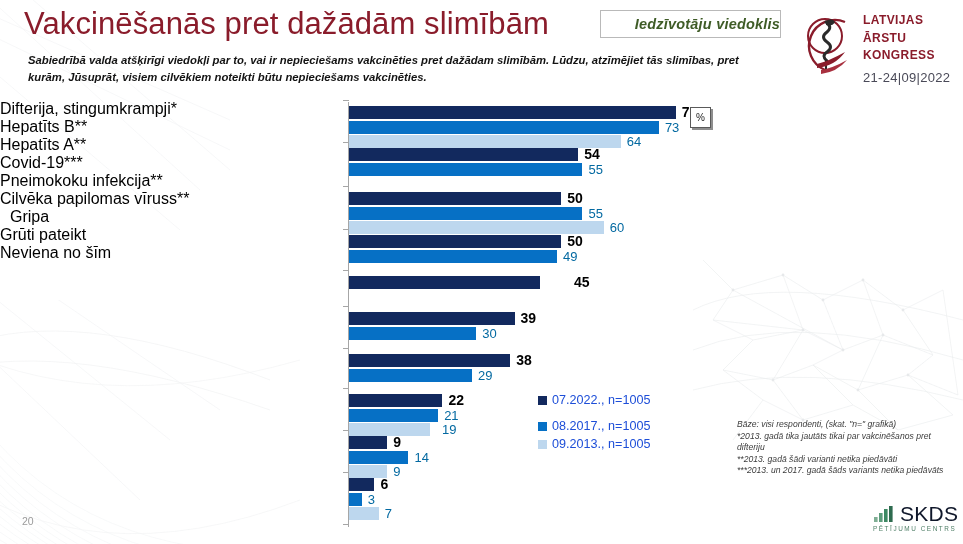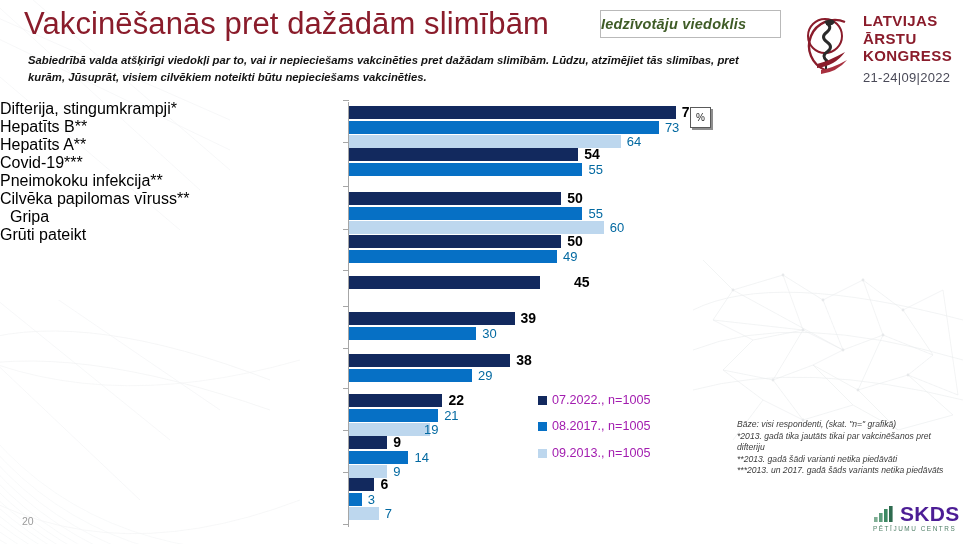--- a/index.html
+++ b/index.html
@@ -26,34 +26,34 @@
   .subtitle{
     position:absolute;left:28px;top:52px;width:718px;
     font-size:11.3px;line-height:16.5px;font-style:italic;font-weight:700;
     color:#131313;
   }
 
   
   .badge{
     position:absolute;left:600px;top:10px;width:181px;height:28px;
     border:1px solid #b9b9b9;background:#ffffff;
-    display:flex;align-items:center;justify-content:flex-start;
+    display:flex;align-items:center;justify-content:flex-end;
     box-sizing:border-box;
   }
   .badge span{
     font-size:14.5px;font-style:italic;font-weight:700;color:#3f5c27;
     letter-spacing:.2px;
   }
 
   
   .congress{position:absolute;left:795px;top:4px;width:162px;height:92px;}
   .congress .emblem{position:absolute;left:0;top:4px;width:66px;height:72px;}
   .congress .ctext{position:absolute;left:68px;top:8px;}
   .congress .ctext div{
-    font-size:15px;font-weight:700;color:#8a1c2b;line-height:17.5px;
+    font-size:12px;font-weight:700;color:#8a1c2b;line-height:17.5px;
     letter-spacing:.4px;
   }
   .congress .cdate{
     position:absolute;left:68px;top:66px;font-size:13px;color:#4a4a58;
     letter-spacing:.3px;
   }
 
   
   .chart{position:absolute;left:0px;top:100px;width:874px;height:432px;}
   .axis{position:absolute;left:348px;top:2px;width:1px;height:425px;background:#a6a6a6;}
@@ -77,33 +77,33 @@
   }
   .pctbox span{font-size:10px;color:#222;}
 
   
   .legend{position:absolute;left:538px;top:393px;}
   .legend .row{position:absolute;left:0;display:flex;align-items:center;height:14px;}
   .legend .sw{width:9px;height:9px;margin-right:5px;display:inline-block;}
   .legend .sw.s0{background:#12295e;}
   .legend .sw.s1{background:#0670c5;}
   .legend .sw.s2{background:#bdd7ee;}
-  .legend .txt{font-size:12.6px;color:#a21caf;white-space:nowrap;}
+  .legend .txt{font-size:12.6px;color:#1d4ed8;white-space:nowrap;}
 
   
   .footnote{
     position:absolute;left:737px;top:419px;width:212px;
     font-size:8.6px;line-height:11.6px;font-style:italic;color:#3b3b3b;
   }
 
   
   .skds{position:absolute;left:872px;top:502px;width:86px;height:36px;}
   .skds .sk-text{
-    position:absolute;left:28px;top:0px;font-size:21px;font-weight:700;
-    color:#4c1d95;letter-spacing:.3px;
+    position:absolute;left:28px;top:0px;font-size:21px;font-weight:400;
+    color:#0f172a;letter-spacing:.3px;
   }
   .skds .sk-sub{
     position:absolute;left:1px;top:23px;font-size:6.4px;color:#4f7f67;
     letter-spacing:1.55px;
   }
   .skds .sk-bars{position:absolute;left:2px;top:4px;width:22px;height:16px;}
 
   
   .pageno{
     position:absolute;left:22px;top:515px;font-size:10.5px;color:#9a9a9a;
@@ -259,30 +259,31 @@
         <div class="val s0" style="left: 516.31px; top: 252px;">38</div>
         <div class="bar s1" style="top: 268.5px; width: 123.105px;"></div>
         <div class="val s1" style="left: 478.105px; top: 267.5px;">29</div>
         <div class="tick" style="top: 288px;"></div>
         <div class="lbl" style="top: 306px; margin-left: 10px;">Gripa</div>
         <div class="bar s0" style="top: 294px; width: 93.39px;"></div>
         <div class="val s0" style="left: 448.39px; top: 292px;">22</div>
         <div class="bar s1" style="top: 308.5px; width: 89.145px;"></div>
         <div class="val s1" style="left: 444.145px; top: 307.5px;">21</div>
         <div class="bar s2" style="top: 323px; width: 80.655px;"></div>
-        <div class="val s2" style="left: 424px; top: 322px;">19</div>
+        <div class="val s2" style="left: 442px; top: 322px;">19</div>
         <div class="tick" style="top: 330px;"></div>
         <div class="lbl" style="top: 348px;">Grūti pateikt</div>
         <div class="bar s0" style="top: 336px; width: 38.205px;"></div>
         <div class="val s0" style="left: 393.205px; top: 334px;">9</div>
         <div class="bar s1" style="top: 350.5px; width: 59.43px;"></div>
         <div class="val s1" style="left: 414.43px; top: 349.5px;">14</div>
         <div class="bar s2" style="top: 365px; width: 38.205px;"></div>
         <div class="val s2" style="left: 393.205px; top: 364px;">9</div>
         <div class="tick" style="top: 372px;"></div>
+        <div class="lbl" style="top: 390px;">Neviena no šīm</div>
         <div class="bar s0" style="top: 378px; width: 25.47px;"></div>
         <div class="val s0" style="left: 380.47px; top: 376px;">6</div>
         <div class="bar s1" style="top: 392.5px; width: 12.735px;"></div>
         <div class="val s1" style="left: 367.735px; top: 391.5px;">3</div>
         <div class="bar s2" style="top: 407px; width: 29.715px;"></div>
         <div class="val s2" style="left: 384.715px; top: 406px;">7</div>
         <div class="tick" style="top: 424px;"></div>
       </div>
   </div>
 
@@ -292,21 +293,21 @@
 
   <div class="legend">
       <div class="row" style="top: 0px;">
         <span class="sw s0"></span>
         <span class="txt">07.2022., n=1005</span>
       </div>
       <div class="row" style="top: 26px;">
         <span class="sw s1"></span>
         <span class="txt">08.2017., n=1005</span>
       </div>
-      <div class="row" style="top: 53px;">
+      <div class="row" style="top: 44px;">
         <span class="sw s2"></span>
         <span class="txt">09.2013., n=1005</span>
       </div>
     </div>
 
   <div class="footnote" style="white-space: pre-line;">Bāze: visi respondenti, (skat. "n=" grafikā)
 *2013. gadā tika jautāts tikai par vakcinēšanos pret difteriju
 **2013. gadā šādi varianti netika piedāvāti
 ***2013. un 2017. gadā šāds variants netika piedāvāts</div>
 

